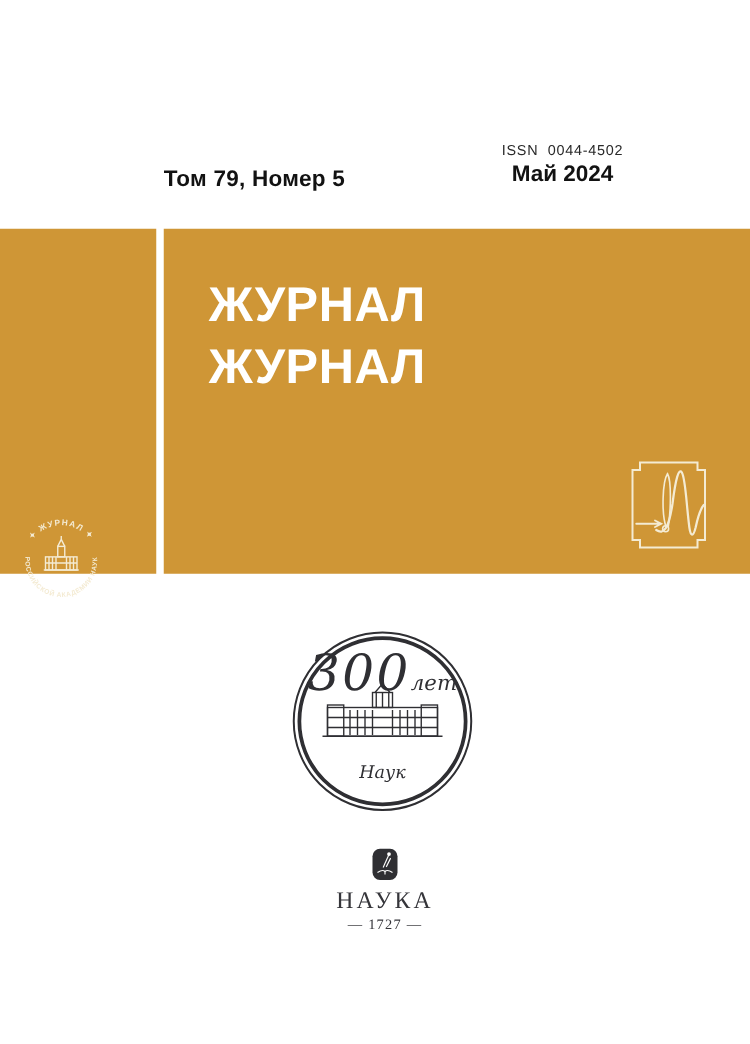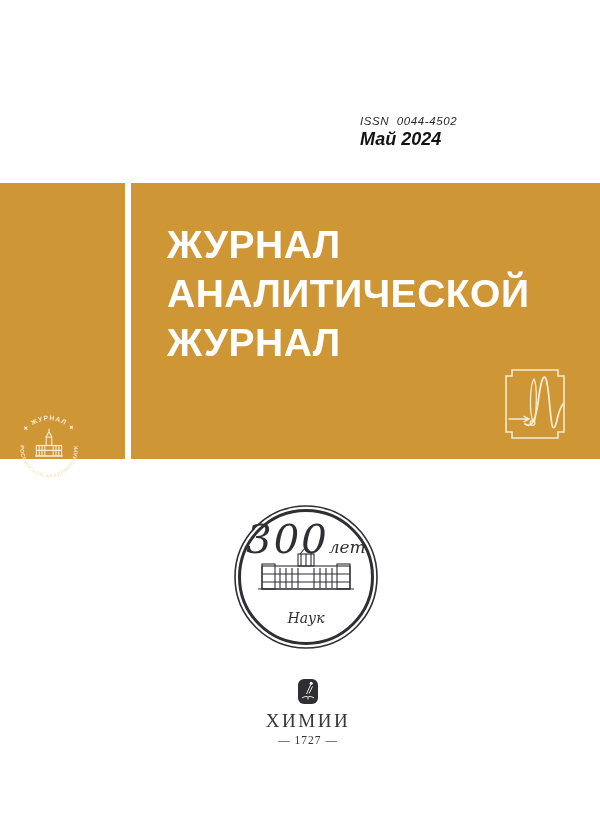--- a/index.html
+++ b/index.html
@@ -5,21 +5,21 @@
   html,body{margin:0;padding:0;background:#ffffff;}
   .page{
     position:relative;width:600px;height:835px;background:#ffffff;overflow:hidden;
     font-family:"Liberation Sans",sans-serif;
   }
   
   .vol-issue{
     position:absolute;left:131px;top:133px;
     font-size:18px;font-weight:bold;color:#121212;letter-spacing:.2px;
   }
-  .issue-meta{position:absolute;left:360px;top:115px;width:180px;color:#1c1c1c;font-style:italic;}
+  .issue-meta{position:absolute;left:360px;top:115px;width:180px;text-align:center;color:#1c1c1c;}
   .issn{font-size:11.5px;letter-spacing:.6px;white-space:pre;color:#2a2a2a;}
   .issue-date{font-size:18px;font-weight:bold;margin-top:2px;color:#121212;}
   
   .band-left{
     position:absolute;left:0;top:183px;width:125px;height:276px;
     background:var(--gold,#CF9636);
   }
   .band-main{
     position:absolute;left:131px;top:183px;width:469px;height:276px;
     background:var(--gold,#CF9636);
@@ -60,20 +60,21 @@
   .pub-year{
     margin-top:2px;font-family:"Liberation Serif",serif;font-size:11.5px;
     letter-spacing:1px;color:#35353a;
   }
 </style>
 </head>
 <body>
 
 <div class="page">
 
+  <div class="vol-issue">Том 79, Номер 5</div>
 
   <div class="issue-meta">
     <div class="issn">ISSN  0044-4502</div>
     <div class="issue-date">Май 2024</div>
   </div>
 
   <div class="band-left">
     <svg class="seal" viewBox="0 0 100 100">
       <defs>
         <path id="sealTopArc" d="M9.6,42.9 A41,41 0 0 1 90.4,42.9"></path>
@@ -93,21 +94,20 @@
         <path d="M36,45 V60 M40,45 V60 M44,45 V60 M56,45 V60 M60,45 V60 M64,45 V60 M32,52 H68"></path>
         <rect x="46" y="33" width="8" height="12"></rect>
         <path d="M46,33 L50,25 L54,33 M50,25 V21"></path>
       </g>
     </svg>
   </div>
 
   <div class="band-main">
     <div class="title">
       <div>ЖУРНАЛ</div>
-      <div>АНАЛИТИЧЕСКОЙ</div>
       <div>ЖУРНАЛ</div>
     </div>
 
     <svg class="peak-icon" viewBox="0 0 64 74" fill="none">
       <path d="M9,3 H55 V9 H61 V65 H55 V71 H9 V65 H3 V9 H9 Z" stroke="#F4EBD3" stroke-width="1.6"></path>
       <path d="M6,52 H25 M21,49.4 L26,52 L21,54.6" stroke="#F4EBD3" stroke-width="1.5" stroke-linecap="round"></path>
       <path d="M30,55 C26,44 27,18 31,12 C34.5,18 33.5,44 31.5,55" stroke="#F4EBD3" stroke-width="1.3"></path>
       <circle cx="29.5" cy="56" r="2.4" stroke="#F4EBD3" stroke-width="1.3"></circle>
       <path d="M22,57 C28,61 32,56 35,36 C37.5,16 40,7 42.5,11 C45.5,16 46,36 48.5,55
                C49.5,62 51.5,63 53.5,55 C55,48 57.5,40 60,37" stroke="#F4EBD3" stroke-width="1.8" stroke-linecap="round"></path>
@@ -140,17 +140,17 @@
     <svg class="pub-badge" width="22" height="27" viewBox="0 0 22 27">
       <rect x="1" y="1" width="20" height="25" rx="6" fill="#2F2F33"></rect>
       <g stroke="#ffffff" stroke-width="0.9" fill="none">
         <path d="M5,20 C8,18 10,18.2 11,19.2 C12,18.2 14,18 17,20"></path>
         <path d="M11,19.2 V21.5"></path>
         <path d="M14,6 L9.5,16"></path>
         <path d="M15.5,8.5 L12,15.5"></path>
       </g>
       <circle cx="14.2" cy="5.2" r="1.5" fill="#ffffff"></circle>
     </svg>
-    <div class="pub-name">ХИМИИ</div>
+    <div class="pub-name">НАУКА</div>
     <div class="pub-year">— 1727 —</div>
   </div>
 
 </div>
 
 </body></html>

